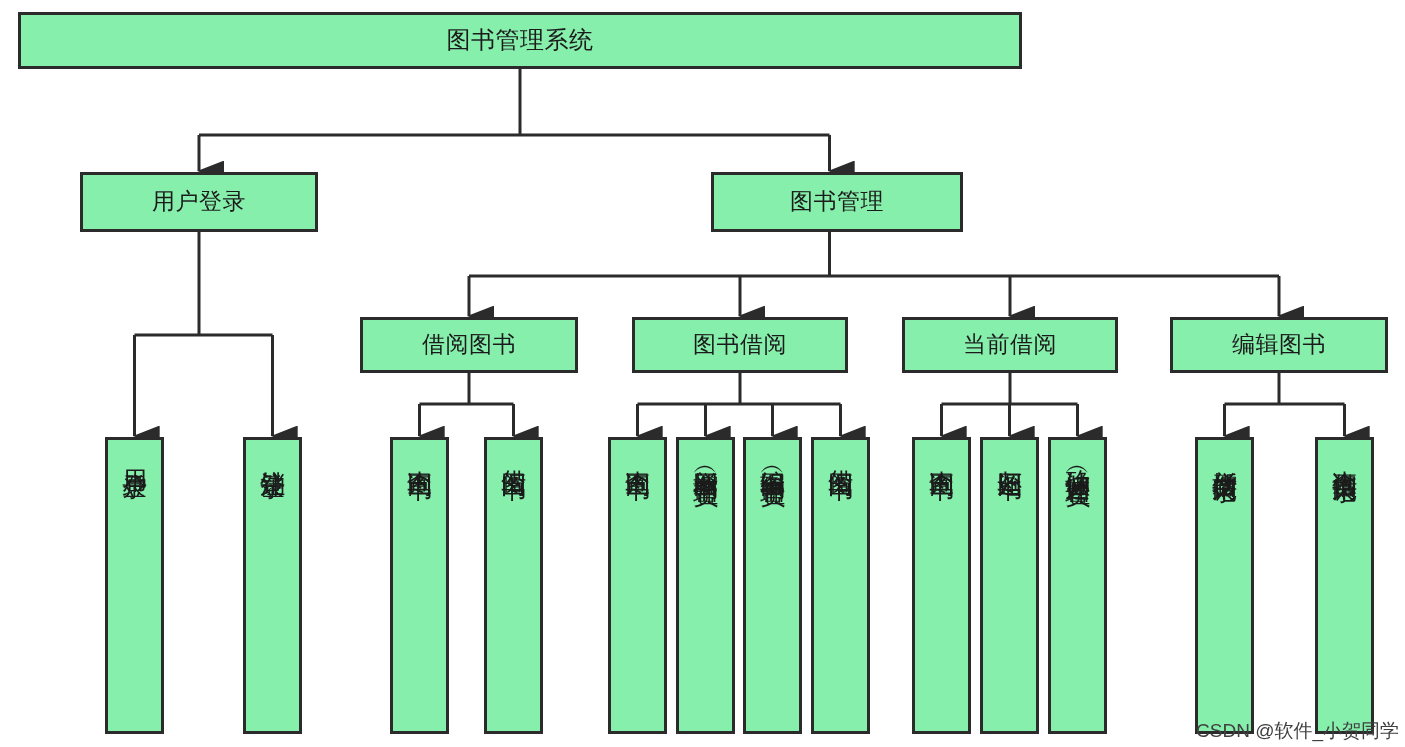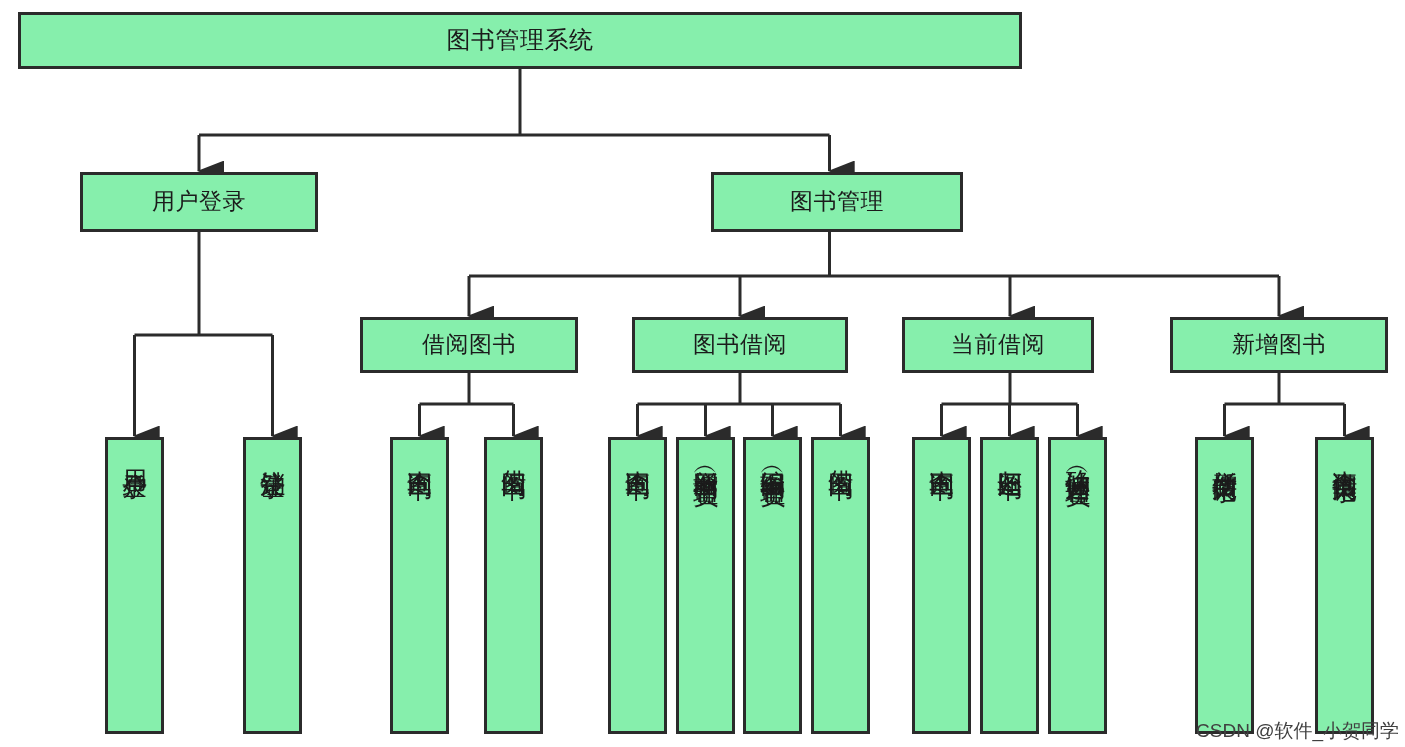--- a/index.html
+++ b/index.html
@@ -129,25 +129,25 @@
       </div>
       <div class="node-box horizontal" style="left: 711px; top: 172px; width: 252px; height: 60px;">
         <span class="node-label">图书管理</span>
       </div>
       <div class="node-box horizontal" style="left: 360px; top: 317px; width: 218px; height: 56px;">
         <span class="node-label">借阅图书</span>
       </div>
       <div class="node-box horizontal" style="left: 632px; top: 317px; width: 216px; height: 56px;">
         <span class="node-label">图书借阅</span>
       </div>
-      <div class="node-box horizontal" style="left: 902px; top: 317px; width: 192px; height: 56px;">
+      <div class="node-box horizontal" style="left: 902px; top: 317px; width: 216px; height: 56px;">
         <span class="node-label">当前借阅</span>
       </div>
       <div class="node-box horizontal" style="left: 1170px; top: 317px; width: 218px; height: 56px;">
-        <span class="node-label">新增图书</span>
+        <span class="node-label">编辑图书</span>
       </div>
       <div class="node-box vertical" style="left: 105px; top: 437px; width: 59px; height: 297px;">
         <span class="node-label">用户登录</span>
       </div>
       <div class="node-box vertical" style="left: 243px; top: 437px; width: 59px; height: 297px;">
         <span class="node-label">注销登录</span>
       </div>
       <div class="node-box vertical" style="left: 390px; top: 437px; width: 59px; height: 297px;">
         <span class="node-label">查询图书</span>
       </div>

